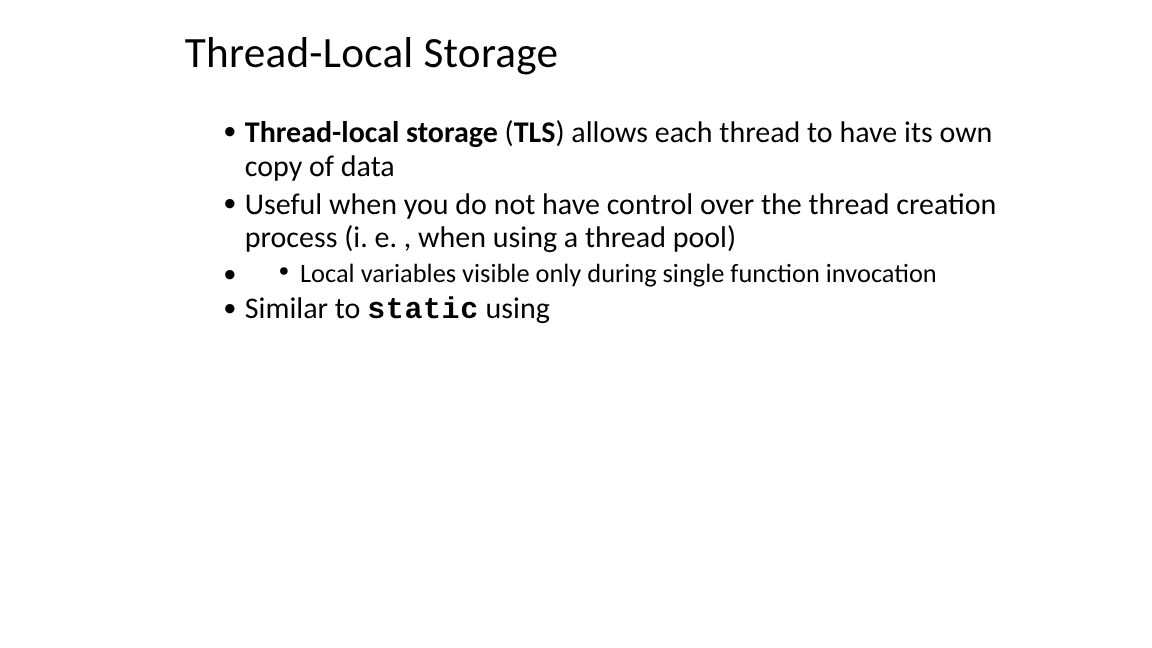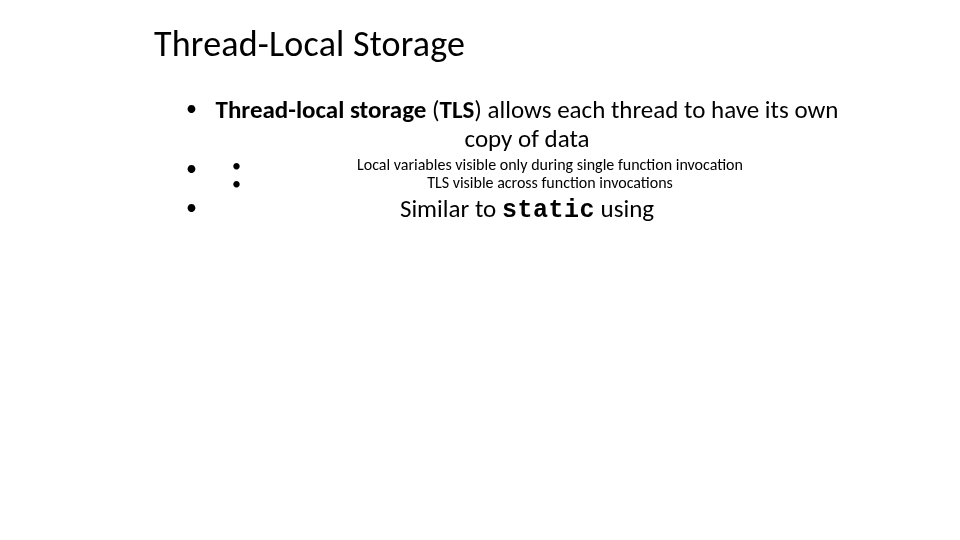--- a/index.html
+++ b/index.html
@@ -31,36 +31,35 @@
   }
   .lvl1 {
     margin-left: 32px;
   }
   .lvl1 > li {
     position: relative;
     font-size: 25px;
     line-height: 1.15;
     padding-left: 18px;
     margin-bottom: 2px;
-    text-align: center;
   }
   .lvl1 > li::before {
     content: "•";
     position: absolute;
     left: 0;
     top: 0;
     font-size: 22px;
   }
   .lvl2 {
     margin-left: 28px;
     margin-top: 2px;
   }
   .lvl2 > li {
     position: relative;
-    font-size: 16px;
+    font-size: 22px;
     line-height: 1.18;
     padding-left: 18px;
     margin-bottom: 0;
   }
   .lvl2 > li::before {
     content: "•";
     position: absolute;
     left: 0;
     top: 0;
     font-size: 18px;
@@ -76,25 +75,25 @@
 
 <div class="slide">
   <h1 class="title">Thread-Local Storage</h1>
 
   <ul class="lvl1">
 
     <li>
       <strong>Thread-local storage</strong><span> (</span><strong>TLS</strong><span>) allows each thread to have its own copy of data</span>
     </li>
 
+    <li>Useful when you do not have control over the thread creation process (i. e. , when using a thread pool)</li>
 
     <li>
       <ul class="lvl2">
         <li>Local variables visible only during single function invocation</li>
-        <li>TLS visible across function invocations</li>
       </ul>
     </li>
 
     <li>
       <span>Similar to </span><span class="mono">static</span><span> using</span>
     </li>
 
   </ul>
 </div>
 

